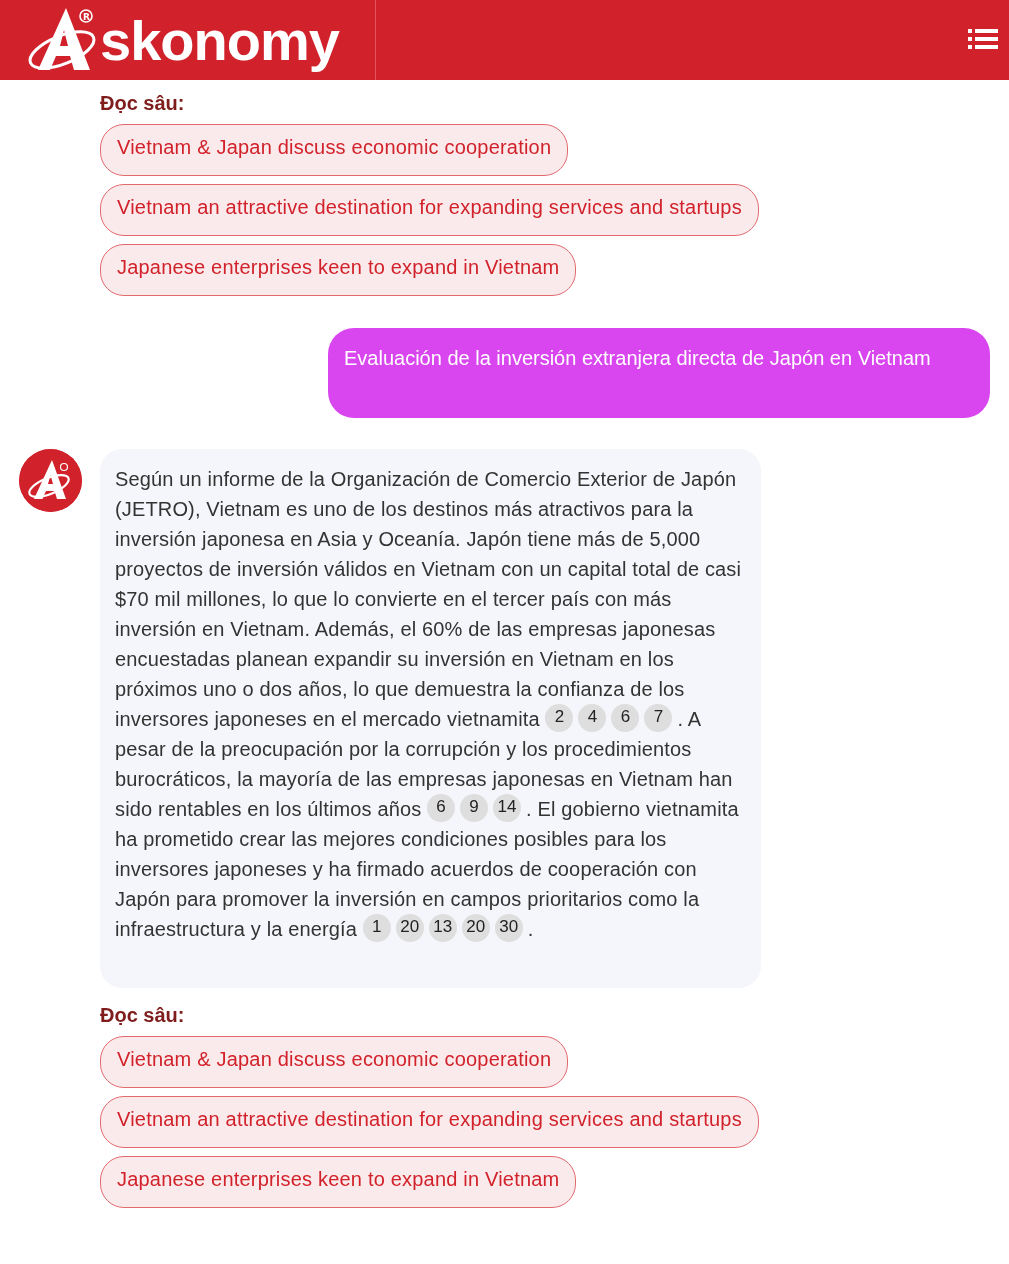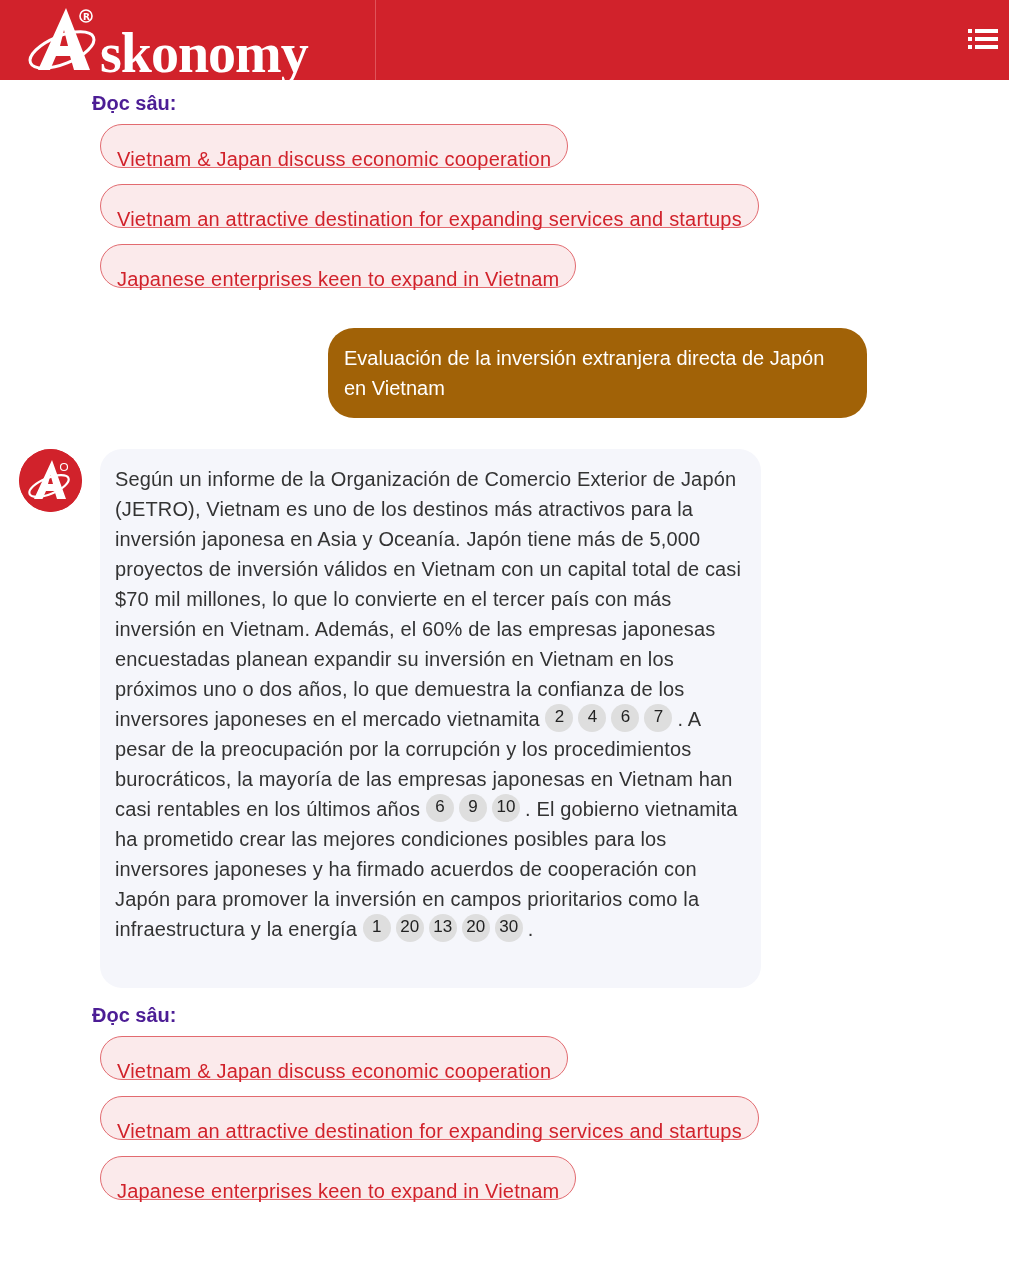--- a/index.html
+++ b/index.html
@@ -12,43 +12,42 @@
     }
     .logo-area {
       position: absolute; left: 0; top: 0; width: 376px; height: 80px;
       border-right: 1px solid #e0545a;
     }
     .logo-mark {
       position: absolute; left: 26px; top: 4px; width: 76px; height: 72px;
     }
     .logo-text {
       position: absolute; left: 100px; top: 6px;
-      font-family: Liberation Serif, serif;
+      font-family: Liberation Sans, sans-serif;
       font-weight: bold; font-size: 56px; color: #fff; letter-spacing: -1px;
       line-height: 70px;
-      margin-top: 12px;
     }
     .menu-btn {
       position: absolute; left: 966px; top: 26px; width: 34px; height: 26px; cursor: pointer;
     }
 
     .section-label {
-      position: absolute; left: 92px; font-size: 20px; font-weight: bold; color: #4c1d95;
+      position: absolute; left: 100px; font-size: 20px; font-weight: bold; color: #7f1d1d;
     }
     .chip {
-      position: absolute; left: 100px; height: 44px;
+      position: absolute; left: 100px; height: 52px;
       border: 1.5px solid #e26b70; border-radius: 24px;
       background: #fbeaeb; color: #d1222b;
-      font-size: 20px; line-height: 45px; padding: 12px 16px;
+      font-size: 20px; line-height: 45px; padding: 0 16px;
       white-space: nowrap; cursor: pointer; letter-spacing: 0.2px;
     }
 
     .user-bubble {
-      position: absolute; left: 328px; top: 328px; width: 539px; height: 90px;
-      background: #a16207; color: #fff; border-radius: 26px;
+      position: absolute; left: 328px; top: 328px; width: 662px; height: 90px;
+      background: #d946ef; color: #fff; border-radius: 26px;
       font-size: 20px; line-height: 30px; padding: 15px 16px;
     }
 
     .bot-avatar {
       position: absolute; left: 19px; top: 449px; width: 63px; height: 63px;
       border-radius: 50%; background: #d1222b;
     }
     .bot-bubble {
       position: absolute; left: 100px; top: 449px; width: 661px; height: 539px;
       background: #f5f6fb; border-radius: 22px;
@@ -93,21 +92,21 @@
 <div class="user-bubble">Evaluación de la inversión extranjera directa de Japón en Vietnam</div>
 
 <svg class="bot-avatar" viewBox="0 0 63 63">
   <circle cx="31.5" cy="31.5" r="31.5" fill="#d1222b"></circle>
   <ellipse cx="30" cy="37" rx="21" ry="8" fill="none" stroke="#fff" stroke-width="2.2" transform="rotate(-22 30 37)"></ellipse>
   <path d="M33 11 L47 50 L38 50 L35.5 42 L27 42 L23.5 50 L15 50 Z M29 35 L34 35 L31.5 26 Z" fill="#fff"></path>
   <circle cx="45" cy="18" r="3.5" fill="none" stroke="#fff" stroke-width="1.2"></circle>
 </svg>
 <div class="bot-bubble">
   <span>Según un informe de la Organización de Comercio Exterior de Japón (JETRO), Vietnam es uno de los destinos más atractivos para la inversión japonesa en Asia y Oceanía. Japón tiene más de 5,000 proyectos de inversión válidos en Vietnam con un capital total de casi $70 mil millones, lo que lo convierte en el tercer país con más inversión en Vietnam. Además, el 60% de las empresas japonesas encuestadas planean expandir su inversión en Vietnam en los próximos uno o dos años, lo que demuestra la confianza de los inversores japoneses en el mercado vietnamita</span>
-  <span class="cite">2</span><span class="cite">4</span><span class="cite">6</span><span class="cite">7</span><span>. A pesar de la preocupación por la corrupción y los procedimientos burocráticos, la mayoría de las empresas japonesas en Vietnam han casi rentables en los últimos años</span>
-  <span class="cite">6</span><span class="cite">9</span><span class="cite">10</span><span>. El gobierno vietnamita ha prometido crear las mejores condiciones posibles para los inversores japoneses y ha firmado acuerdos de cooperación con Japón para promover la inversión en campos prioritarios como la infraestructura y la energía</span>
+  <span class="cite">2</span><span class="cite">4</span><span class="cite">6</span><span class="cite">7</span><span>. A pesar de la preocupación por la corrupción y los procedimientos burocráticos, la mayoría de las empresas japonesas en Vietnam han sido rentables en los últimos años</span>
+  <span class="cite">6</span><span class="cite">9</span><span class="cite">14</span><span>. El gobierno vietnamita ha prometido crear las mejores condiciones posibles para los inversores japoneses y ha firmado acuerdos de cooperación con Japón para promover la inversión en campos prioritarios como la infraestructura y la energía</span>
   <span class="cite">1</span><span class="cite">20</span><span class="cite">13</span><span class="cite">20</span><span class="cite">30</span><span>.</span>
 </div>
 
 <div class="section-label" style="top:1004px;">Đọc sâu:</div>
 <div class="chip" style="top:1036px;">Vietnam &amp; Japan discuss economic cooperation</div>
 <div class="chip" style="top:1096px;">Vietnam an attractive destination for expanding services and startups</div>
 <div class="chip" style="top:1156px;">Japanese enterprises keen to expand in Vietnam</div>
 
 </body></html>

